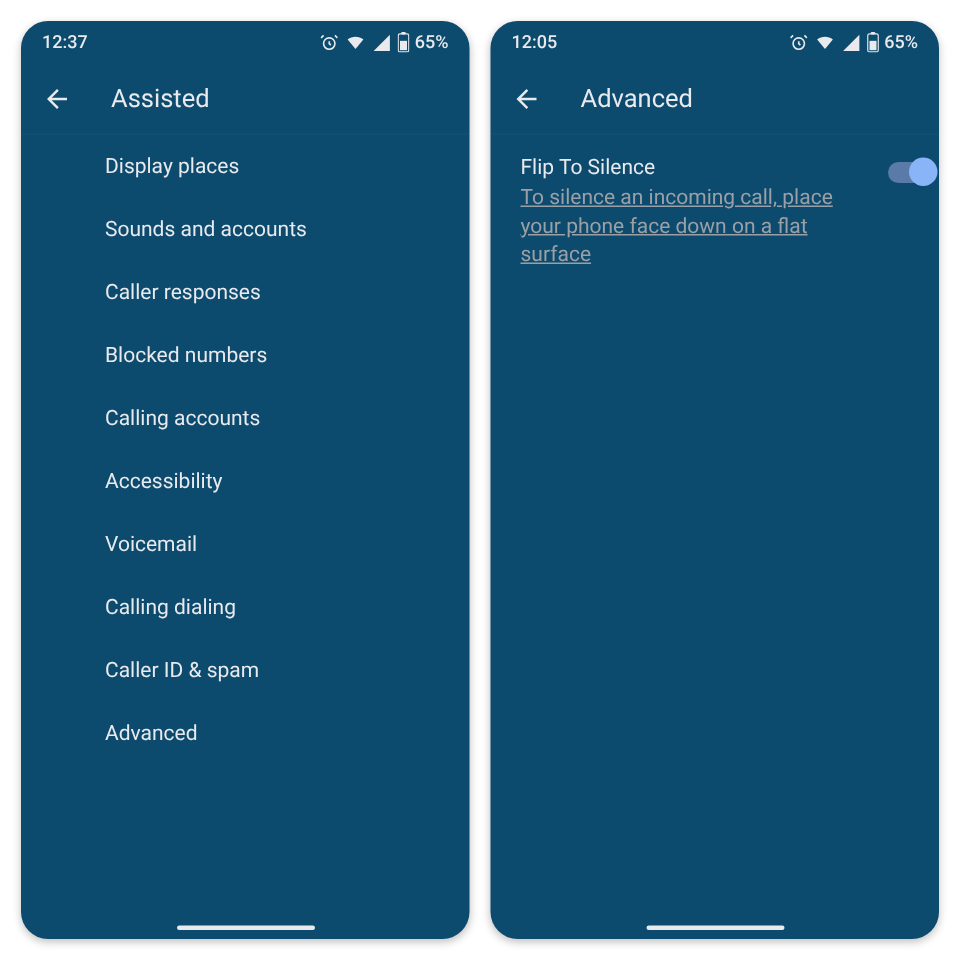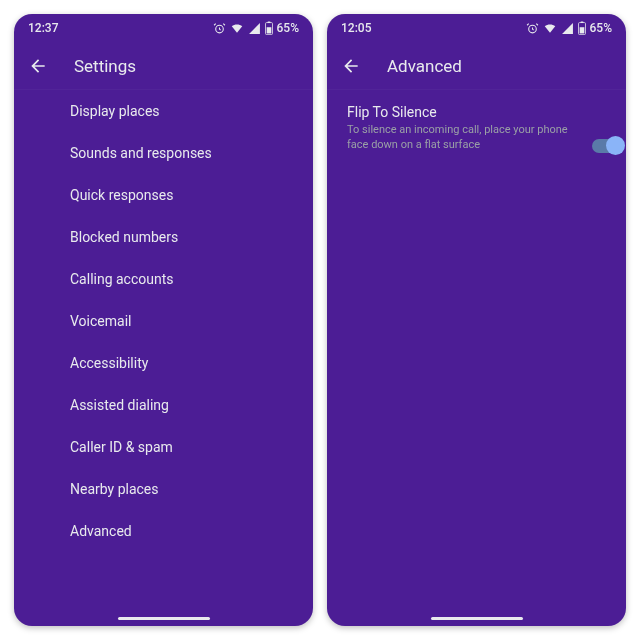--- a/index.html
+++ b/index.html
@@ -8,21 +8,21 @@
     height: 640px;
     background: #ffffff;
     font-family: Roboto, "Helvetica Neue", Arial, sans-serif;
     display: flex;
     gap: 14px;
     padding: 14px;
   }
   .phone {
     width: 299px;
     height: 612px;
-    background: #4c1d95;
+    background: #0c4a6e;
     border-radius: 18px;
     box-shadow: 0 2px 6px rgba(0,0,0,0.25);
     overflow: hidden;
     display: flex;
     flex-direction: column;
     color: #e8eaed;
     position: relative;
   }
   .statusbar {
     height: 28px;
@@ -57,27 +57,27 @@
   }
   .list { flex: 1; overflow: hidden; }
   .list-item {
     padding: 13px 20px 13px 56px;
     font-size: 14px;
     color: #e8eaed;
     cursor: pointer;
   }
   .setting-row {
     display: flex;
-    align-items: flex-end;
+    align-items: flex-start;
     padding: 14px 4px 14px 20px;
     gap: 16px;
   }
   .setting-text { flex: 1; }
   .setting-title { font-size: 14px; color: #e8eaed; margin-bottom: 3px; }
-  .setting-sub { font-size: 11px; color: #9aa0a6; line-height: 1.35; }
+  .setting-sub { font-size: 14px; color: #9aa0a6; line-height: 1.35; text-decoration: underline; }
   .toggle {
     width: 30px; height: 14px;
     background: #5a7aa8;
     border-radius: 8px;
     position: relative;
     margin-top: 4px;
     cursor: pointer;
     flex-shrink: 0;
   }
   .toggle::after {
@@ -123,33 +123,32 @@
         </svg>
       <span>65%</span>
     </div>
   </div>
   <div class="appbar">
     <div class="back-btn">
       <svg width="20" height="20" viewBox="0 0 24 24" fill="#e8eaed">
           <path d="M20 11H7.8l5.6-5.6L12 4l-8 8 8 8 1.4-1.4L7.8 13H20v-2z"></path>
         </svg>
     </div>
-    <div class="app-title">Settings</div>
+    <div class="app-title">Assisted</div>
   </div>
   <div class="list">
     <div class="list-item">Display places</div>
-    <div class="list-item">Sounds and responses</div>
-    <div class="list-item">Quick responses</div>
+    <div class="list-item">Sounds and accounts</div>
+    <div class="list-item">Caller responses</div>
     <div class="list-item">Blocked numbers</div>
     <div class="list-item">Calling accounts</div>
+    <div class="list-item">Accessibility</div>
     <div class="list-item">Voicemail</div>
-    <div class="list-item">Accessibility</div>
-    <div class="list-item">Assisted dialing</div>
+    <div class="list-item">Calling dialing</div>
     <div class="list-item">Caller ID &amp; spam</div>
-    <div class="list-item">Nearby places</div>
     <div class="list-item">Advanced</div>
   </div>
   <div class="navbar-gesture"></div>
 </div>
 
 <div class="phone">
   <div class="statusbar">
     <span>12:05</span>
     <div class="status-right">
       <svg width="13" height="13" viewBox="0 0 24 24" fill="none" stroke="#e8eaed" stroke-width="2">

